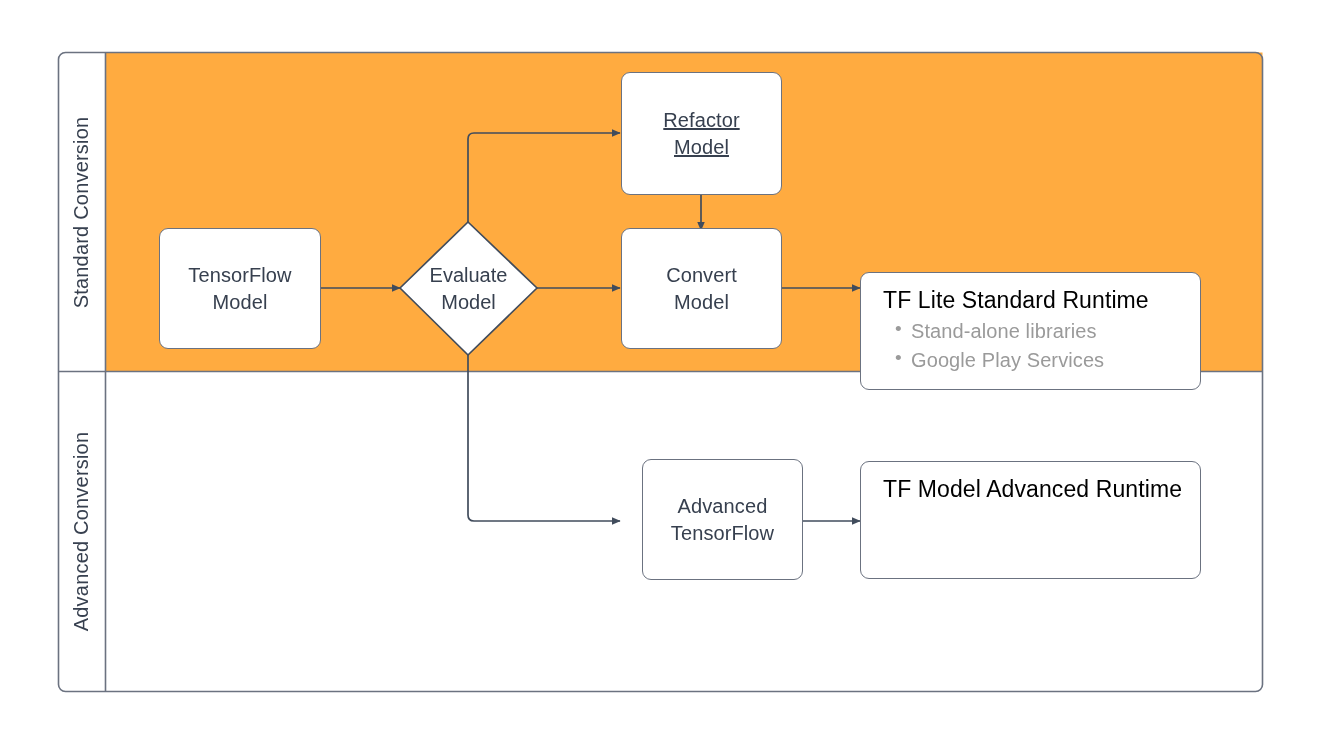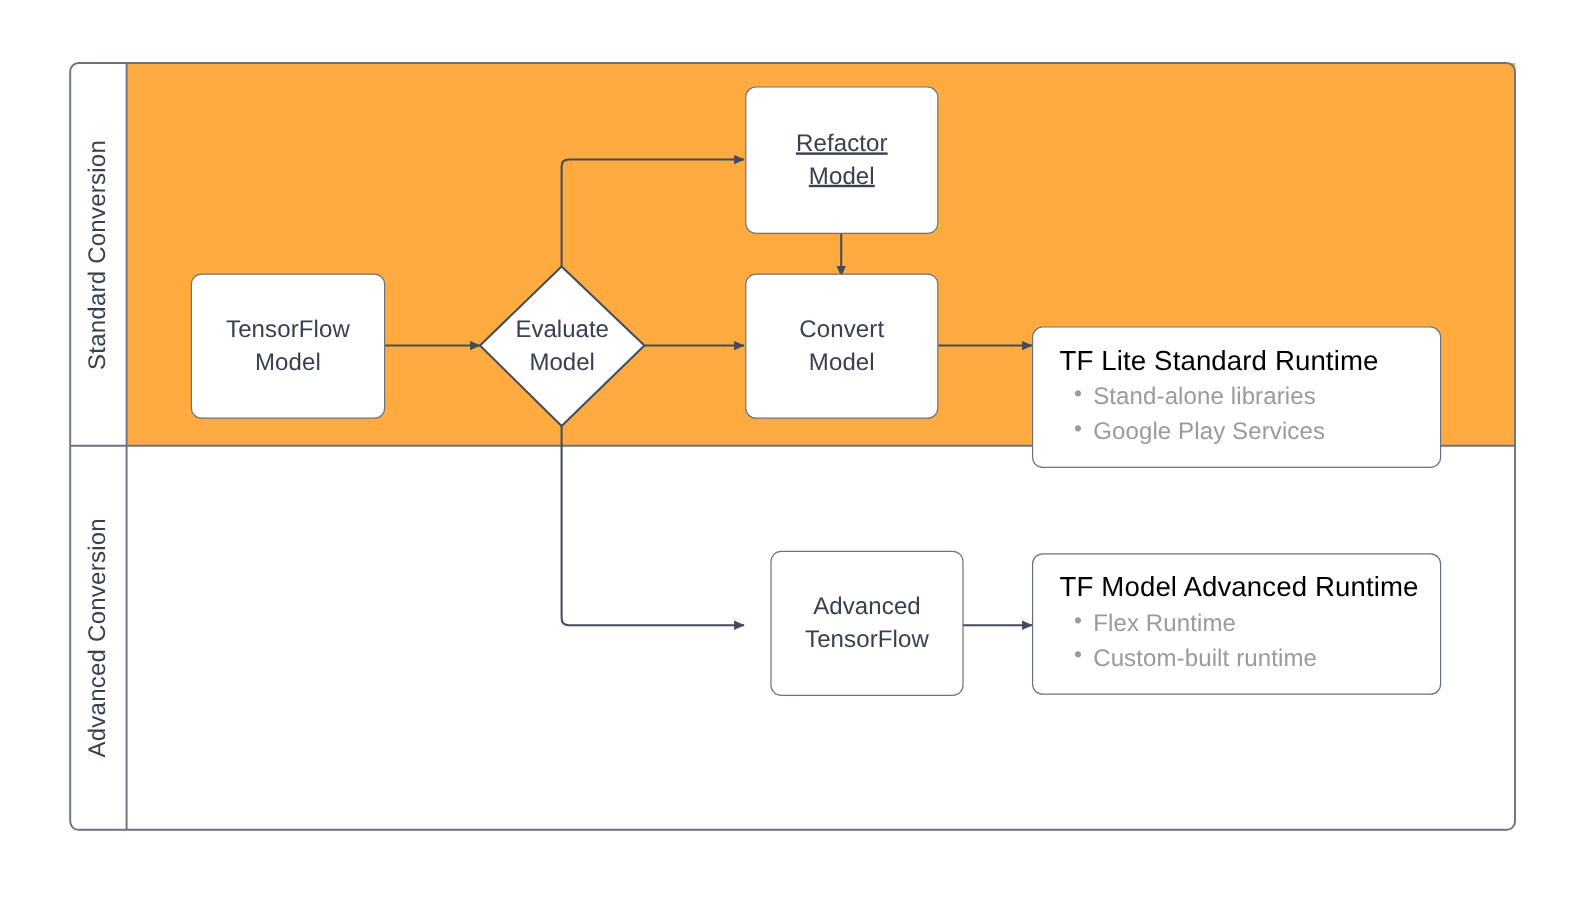--- a/index.html
+++ b/index.html
@@ -182,17 +182,13 @@
   </ul>
 </div>
 
 <div class="node" style="left:621px; top:459px; width:161px; height:121px;margin-left:21px;">
   <span class="ln">Advanced</span>
   <span class="ln">TensorFlow</span>
 </div>
 
 <div class="node runtime" style="left:860px; top:461px; width:341px; height:118px;">
   <div class="title">TF Model Advanced Runtime</div>
-  <ul>
-    <li>Flex Runtime</li>
-    <li>Custom-built runtime</li>
-  </ul>
 </div>
 
 </body></html>

